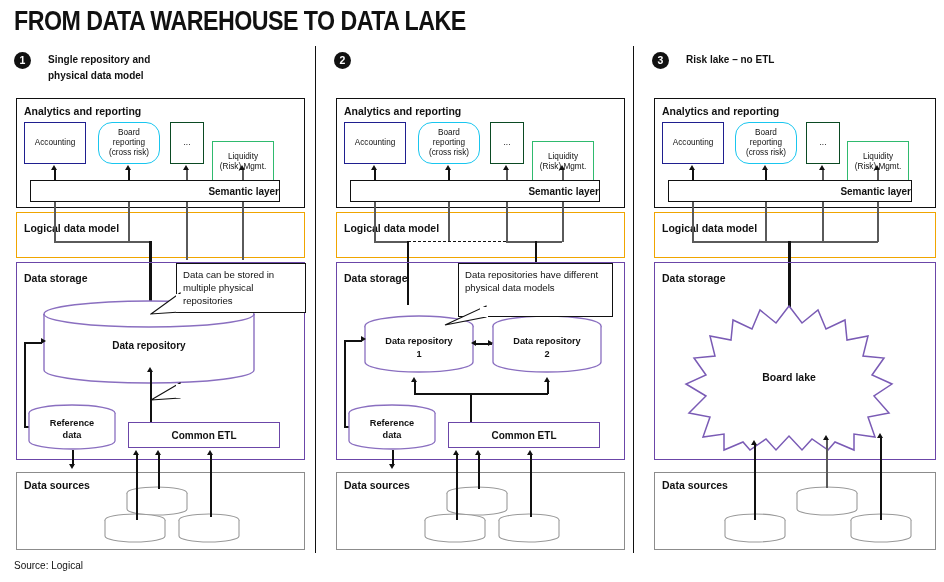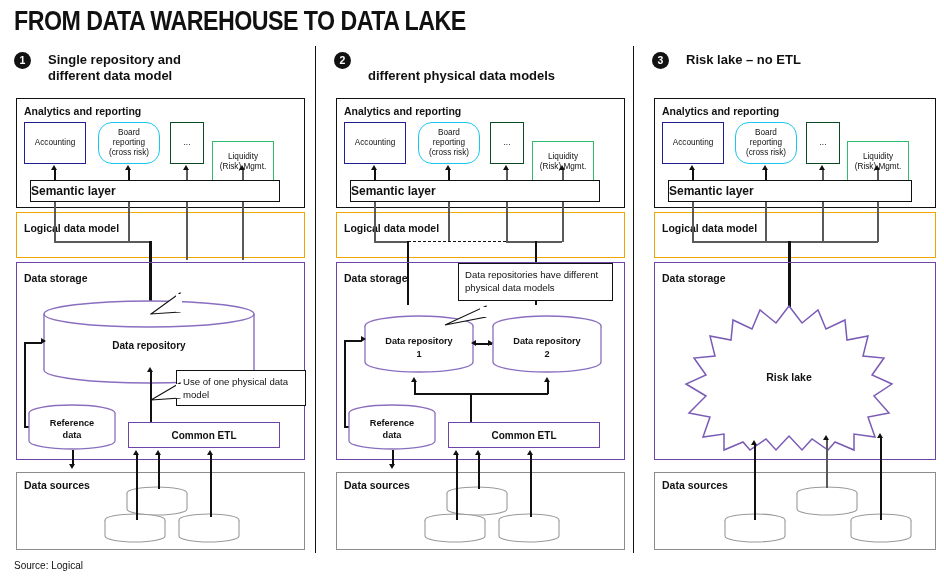--- a/index.html
+++ b/index.html
@@ -16,21 +16,21 @@
     color:#111;line-height:30px;white-space:nowrap;
     transform:scaleX(0.86);transform-origin:left center;
   }
 
   
   .num-badge{
     width:17px;height:17px;border-radius:50%;background:#111;color:#fff;
     font-size:10.5px;font-weight:bold;line-height:17px;text-align:center;
   }
   .panel-head-txt{
-    font-size:13px;font-weight:bold;color:#111;line-height:15px;
+    font-size:10px;font-weight:bold;color:#111;line-height:15px;
   }
 
   
   .divider{background:#111;width:1px;}
 
   
   .sec-box{border:1.4px solid #111;background:transparent;}
   .sec-box.yellow{border-color:#f0a500;}
   .sec-box.purple{border-color:#6b46a8;}
   .sec-box.gray{border-color:#8c8c8c;border-width:1px;}
@@ -44,21 +44,21 @@
     justify-content:center;text-align:center;font-size:8.2px;line-height:10px;
     color:#111;padding:1px;
   }
   .app-box.navy{border-color:#1f1f8f;}
   .app-box.cyan{border-color:#19c6ef;border-radius:14px;}
   .app-box.dgreen{border-color:#0b4a23;}
   .app-box.green{border-color:#2fba6e;margin-top:19px;}
 
   .semantic{
     border:1.2px solid #111;background:#fff;display:flex;align-items:center;
-    justify-content:flex-start;font-size:12px;font-weight:bold;color:#111;
+    justify-content:flex-end;font-size:10px;font-weight:bold;color:#111;
   }
 
   
   .vline{background:#5a5a5a;width:1.6px;}
   .vline.blk{background:#111;}
   .vline.thick{width:2.6px;background:#111;}
   .hline{background:#5a5a5a;height:1.6px;}
   .hline.blk{background:#111;}
   .dash{
     height:0;border-top:1.6px dashed #111;
@@ -121,21 +121,21 @@
 
   <div class="abs" id="title">FROM DATA WAREHOUSE TO DATA LAKE</div>
 
   <div class="abs divider" style="left:315px;top:46px;height:507px;"></div>
   <div class="abs divider" style="left:633px;top:46px;height:507px;"></div>
 
   <div class="abs" style="left:0px;top:0px;width:315px;height:582px;">
 
     <div class="abs num-badge" style="left:14px;top:52px;">1</div>
     <div class="abs panel-head-txt" style="left:48px;top:52px;">Single repository and</div>
-    <div class="abs panel-head-txt" style="left:48px;top:68px;">different data model</div>
+    <div class="abs panel-head-txt" style="left:48px;top:68px;">physical data model</div>
 
     <div class="abs sec-box" style="left:16px;top:98px;width:289px;height:110px;"></div>
     <div class="abs sec-label" style="left:24px;top:105px;">Analytics and reporting</div>
 
     <div class="abs app-box navy" style="left:24px;top:122px;width:62px;height:42px;">
       <span>Accounting</span>
     </div>
     <div class="abs app-box cyan" style="left:98px;top:122px;width:62px;height:42px;flex-direction:column;">
       <span>Board</span>
       <span>reporting</span>
@@ -230,38 +230,37 @@
       </svg>
     </div>
 
     <div class="abs vline blk" style="left:136px;top:455px;height:65px;"></div>
     <div class="abs arr-up" style="left:133px;top:450px;"></div>
     <div class="abs vline blk" style="left:158px;top:455px;height:34px;"></div>
     <div class="abs arr-up" style="left:155px;top:450px;"></div>
     <div class="abs vline blk" style="left:210px;top:455px;height:62px;"></div>
     <div class="abs arr-up" style="left:207px;top:450px;"></div>
 
+    <div class="abs callout" style="left:176px;top:263px;width:130px;height:50px;">
+      <span>Data can be stored in multiple physical repositories</span>
+    </div>
     <svg class="abs callout-tail" style="left:150px;top:292px;width:32px;height:26px;">
       <polygon points="30,1 30,20 1,22" fill="#ffffff" stroke="#111" stroke-width="1.1"></polygon>
       <rect x="26" y="2" width="6" height="18" fill="#ffffff"></rect>
     </svg>
 
-    <div class="abs callout" style="left:176px;top:370px;width:130px;height:36px;">
-      <span>Use of one physical data model</span>
-    </div>
     <svg class="abs callout-tail" style="left:150px;top:382px;width:32px;height:22px;">
       <polygon points="30,1 30,16 1,18" fill="#ffffff" stroke="#111" stroke-width="1.1"></polygon>
       <rect x="26" y="2" width="6" height="14" fill="#ffffff"></rect>
     </svg>
   </div>
 
   <div class="abs" style="left:318px;top:0px;width:315px;height:582px;">
 
     <div class="abs num-badge" style="left:16px;top:52px;">2</div>
-    <div class="abs panel-head-txt" style="left:50px;top:68px;">different physical data models</div>
 
     <div class="abs sec-box" style="left:18px;top:98px;width:289px;height:110px;"></div>
     <div class="abs sec-label" style="left:26px;top:105px;">Analytics and reporting</div>
 
     <div class="abs app-box navy" style="left:26px;top:122px;width:62px;height:42px;">
       <span>Accounting</span>
     </div>
     <div class="abs app-box cyan" style="left:100px;top:122px;width:62px;height:42px;flex-direction:column;">
       <span>Board</span>
       <span>reporting</span>
@@ -376,21 +375,21 @@
       </svg>
     </div>
 
     <div class="abs vline blk" style="left:138px;top:455px;height:65px;"></div>
     <div class="abs arr-up" style="left:135px;top:450px;"></div>
     <div class="abs vline blk" style="left:160px;top:455px;height:34px;"></div>
     <div class="abs arr-up" style="left:157px;top:450px;"></div>
     <div class="abs vline blk" style="left:212px;top:455px;height:62px;"></div>
     <div class="abs arr-up" style="left:209px;top:450px;"></div>
 
-    <div class="abs callout" style="left:140px;top:263px;width:155px;height:38px;">
+    <div class="abs callout" style="left:140px;top:263px;width:155px;height:54px;">
       <span>Data repositories have different physical data models</span>
     </div>
     <svg class="abs callout-tail" style="left:126px;top:305px;width:44px;height:22px;">
       <polygon points="42,1 42,12 1,20" fill="#ffffff" stroke="#111" stroke-width="1.1"></polygon>
       <rect x="36" y="2" width="8" height="10" fill="#ffffff"></rect>
     </svg>
   </div>
 
   <div class="abs" style="left:636px;top:0px;width:308px;height:582px;">
 
@@ -439,21 +438,21 @@
     <div class="abs hline" style="left:56px;top:241px;width:186px;"></div>
     <div class="abs vline thick" style="left:152px;top:241px;height:100px;"></div>
 
     <div class="abs sec-box purple" style="left:18px;top:262px;width:282px;height:198px;"></div>
     <div class="abs sec-label" style="left:26px;top:272px;">Data storage</div>
 
     <div class="abs" style="left:48px;top:304px;width:210px;height:148px;">
       <svg width="210" height="148" viewBox="0 0 210 148">
         <polygon fill="#ffffff" stroke="#7a5bb5" stroke-width="1.5" stroke-linejoin="miter" points="105,2 118,19 134,6 142,25 161,16 163,36 184,32 179,52 200,54 188,71 208,80 190,92 205,109 184,113 191,133 170,130 170,146 151,138 144,146 128,135 118,146 105,132 92,146 82,135 66,146 59,138 40,146 40,130 19,133 26,113 5,109 22,92 2,80 22,71 10,54 31,52 26,32 47,36 49,16 68,25 76,6 92,19"></polygon>
       </svg>
-      <div class="lake-label" style="top:67px;">Risk lake</div>
+      <div class="lake-label" style="top:67px;">Board lake</div>
     </div>
 
     <div class="abs sec-box gray" style="left:18px;top:472px;width:282px;height:78px;"></div>
     <div class="abs sec-label" style="left:26px;top:479px;">Data sources</div>
 
     <div class="cyl" style="left:160px;top:486px;width:62px;height:30px;">
       <svg width="62" height="30" viewBox="0 0 62 30">
         <ellipse cx="31" cy="7" rx="30" ry="6" fill="#ffffff" stroke="#9a9a9a" stroke-width="1.1"></ellipse>
         <path d="M1 7 L1 23 A30 6 0 0 0 61 23 L61 7" fill="#ffffff" stroke="#9a9a9a" stroke-width="1.1"></path>
       </svg>

